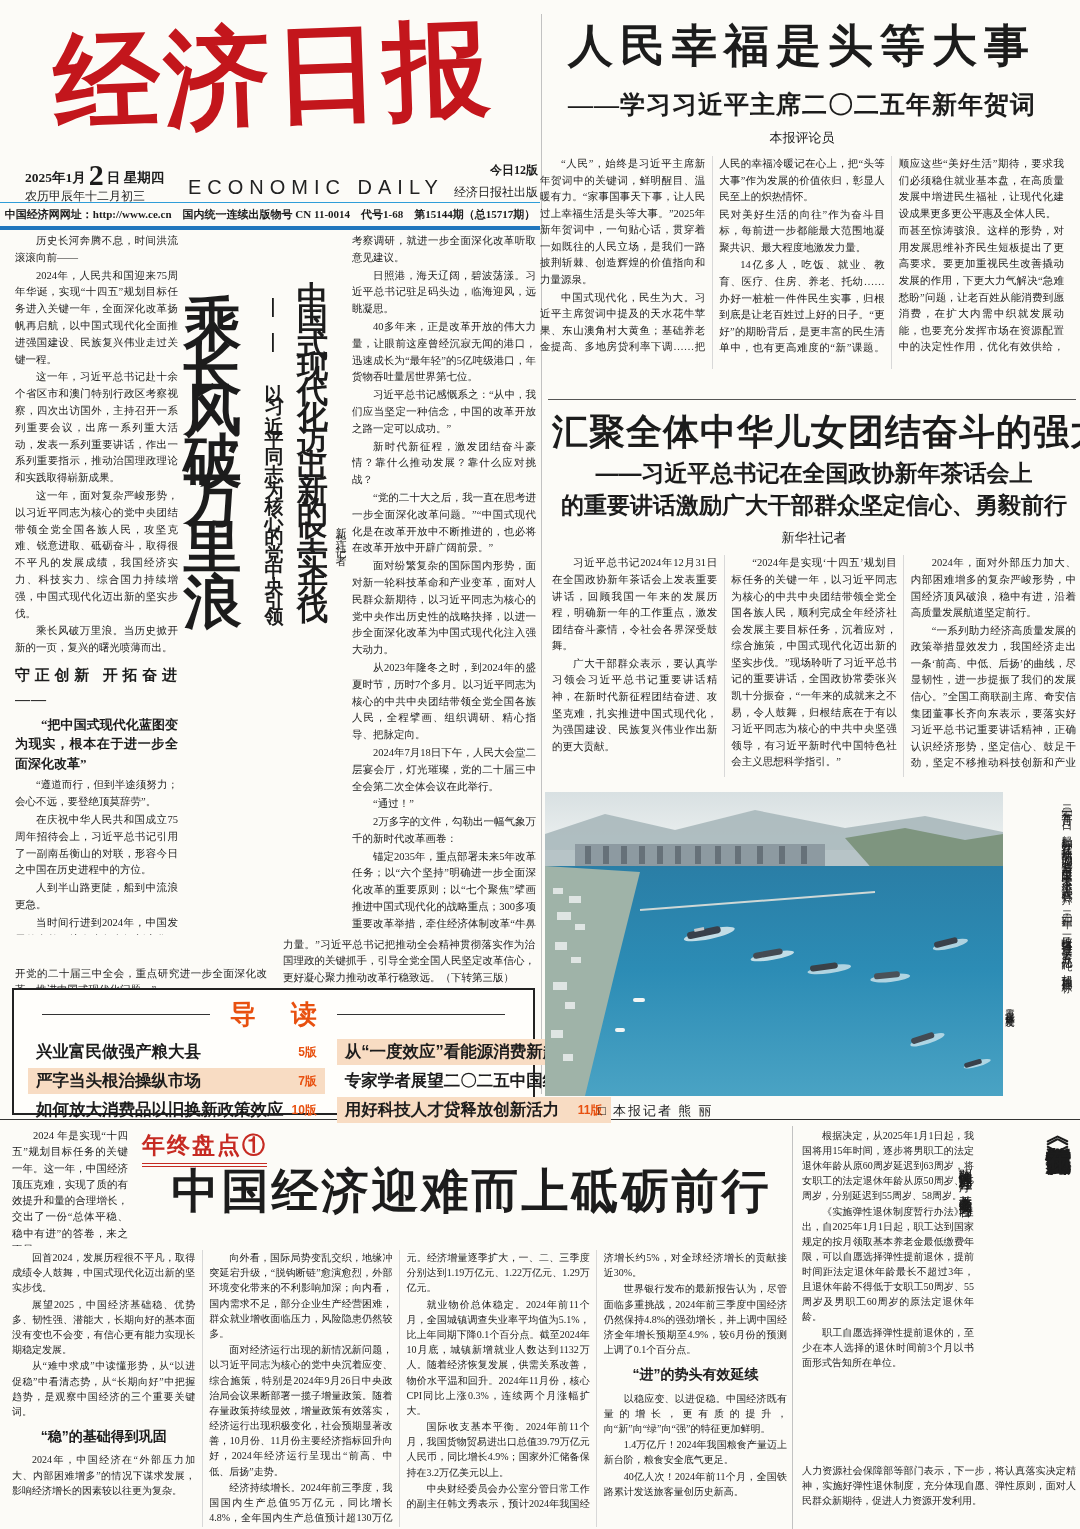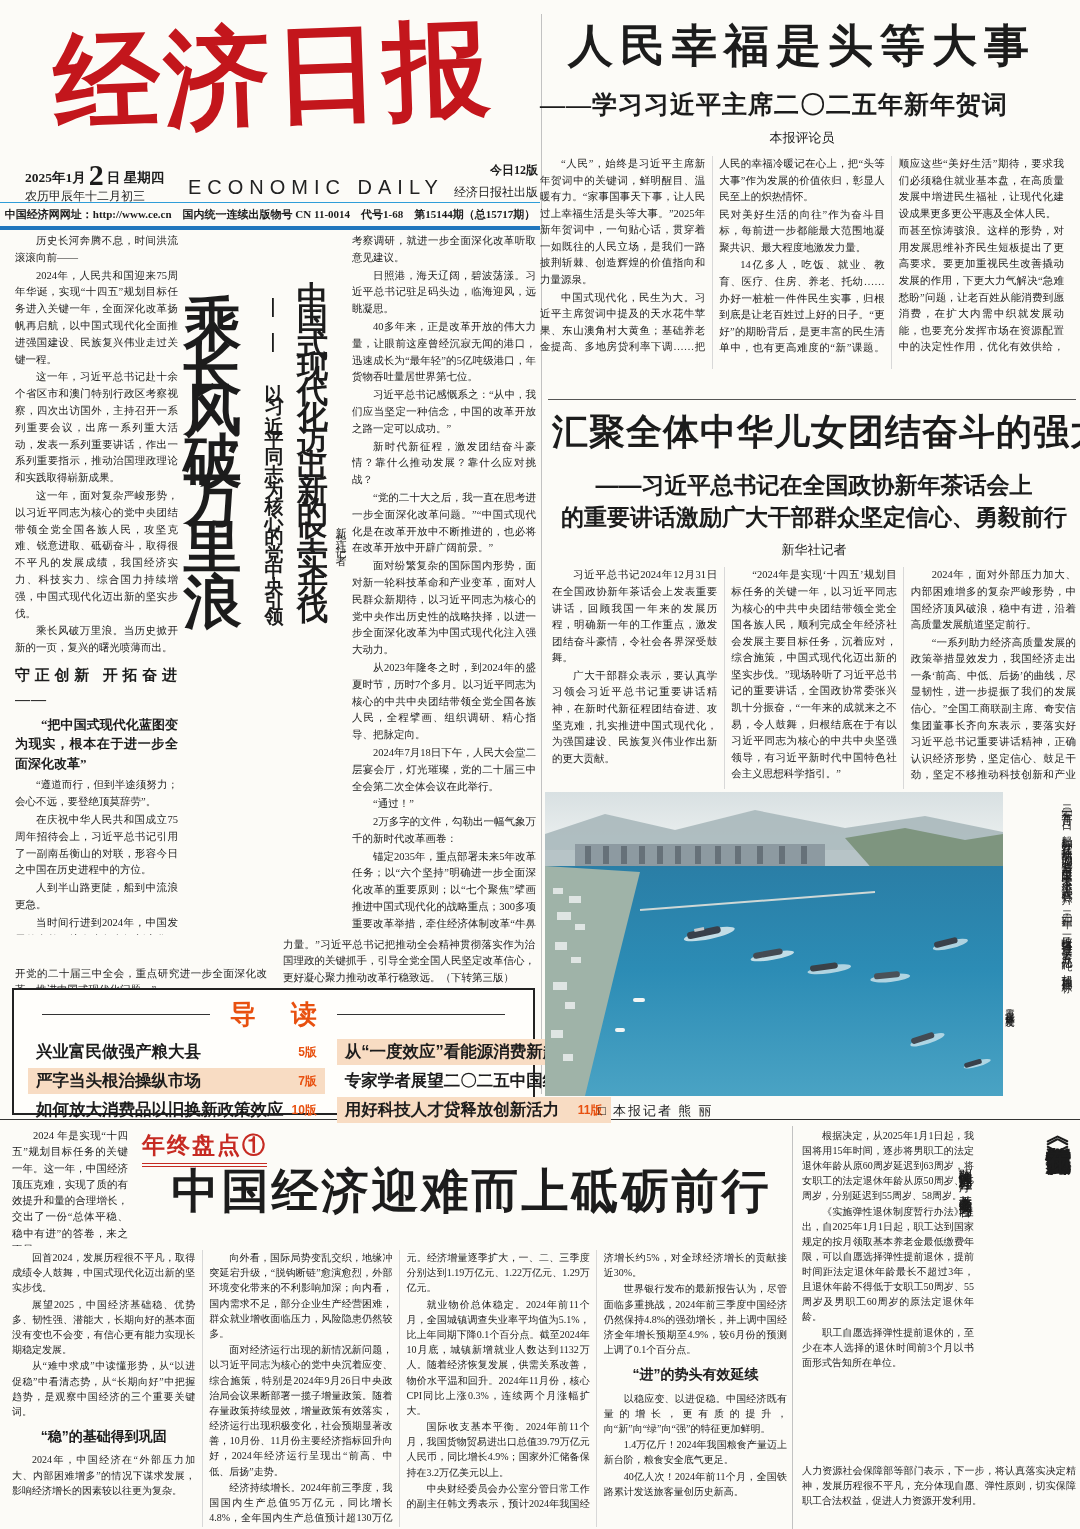--- a/index.html
+++ b/index.html
@@ -27,30 +27,30 @@
            font-size:11px;font-weight:600;letter-spacing:0px;}
   
   .vline1{left:541px;top:14px;height:1080px;border-left:1px solid #c2c2c2;}
   .vline2{left:792px;top:1126px;height:403px;border-left:1px solid #c2c2c2;}
   .hr1{left:548px;top:399px;width:528px;border-top:1px solid #555;}
   .hr2{left:0;top:1119px;width:1080px;border-top:1.5px solid #333;}
   
   .renmin{left:540px;top:16px;width:524px;}
   .renmin-title{font-size:45px;font-weight:900;font-family:"Liberation Sans",sans-serif;
                 text-align:center;letter-spacing:7px;white-space:nowrap;}
-  .renmin-sub{font-size:25px;font-weight:700;text-align:left;margin-top:12px;letter-spacing:1px;}
+  .renmin-sub{font-size:25px;font-weight:700;text-align:center;margin-top:12px;letter-spacing:1px;}
   .byline-c{font-size:13px;text-align:center;margin-top:8px;}
   .colbody{font-size:10.5px;line-height:1.58;overflow:hidden;column-gap:14px;
            column-rule:1px solid #d8d8d8;}
   .renmin-body{margin-top:9px;height:213px;column-count:3;}
   
   .huiju{left:552px;top:408px;width:524px;}
   .huiju-title{font-size:36px;font-weight:900;text-align:center;letter-spacing:1px;white-space:nowrap;}
   .huiju-sub{font-size:23px;font-weight:800;font-family:"Liberation Sans",sans-serif;
-             text-align:center;line-height:1.4;margin-top:12px;}
+             text-align:center;line-height:1.4;margin-top:0;}
   .huiju-body{margin-top:8px;height:222px;column-count:3;}
   
   .cf-col{font-size:10.5px;line-height:1.6;overflow:hidden;}
   .cf-col1{left:15px;top:233px;width:163px;height:702px;}
   .cf-col2{left:352px;top:233px;width:184px;height:702px;}
   .vert{writing-mode:vertical-rl;}
   .cf-title{left:178px;top:246px;height:760px;width:66px;font-size:58px;font-weight:900;
             letter-spacing:46px;line-height:1.1;}
   .cf-dash{left:256px;top:298px;height:734px;width:32px;font-size:19px;font-weight:700;
            font-family:"Liberation Sans",sans-serif;letter-spacing:16px;line-height:1.5;}
@@ -331,16 +331,16 @@
     </div>
 
   <div class="abs tx-bodyA">
       <p class="para">根据决定，从2025年1月1日起，我国将用15年时间，逐步将男职工的法定退休年龄从原60周岁延迟到63周岁，将女职工的法定退休年龄从原50周岁、55周岁，分别延迟到55周岁、58周岁。</p>
       <p class="para">《实施弹性退休制度暂行办法》提出，自2025年1月1日起，职工达到国家规定的按月领取基本养老金最低缴费年限，可以自愿选择弹性提前退休，提前时间距法定退休年龄最长不超过3年，且退休年龄不得低于女职工50周岁、55周岁及男职工60周岁的原法定退休年龄。</p>
       <p class="para">职工自愿选择弹性提前退休的，至少在本人选择的退休时间前3个月以书面形式告知所在单位。</p>
     </div>
   <div class="abs vert tx-sub">明确弹性退休的办理程序、基本养老金领取等内容</div>
   <div class="abs vert tx-title">《实施弹性退休制度暂行办法》发布</div>
   <div class="abs tx-bodyB">
-      <p class="para nt">人力资源社会保障部等部门表示，下一步，将认真落实决定精神，发展历程很不平凡，充分体现自愿、弹性原则，切实保障职工合法权益，促进人力资源开发利用。</p>
+      <p class="para nt">人力资源社会保障部等部门表示，下一步，将认真落实决定精神，实施好弹性退休制度，充分体现自愿、弹性原则，面对人民群众新期待，促进人力资源开发利用。</p>
     </div>
 
 </div>
 
 </body></html>

